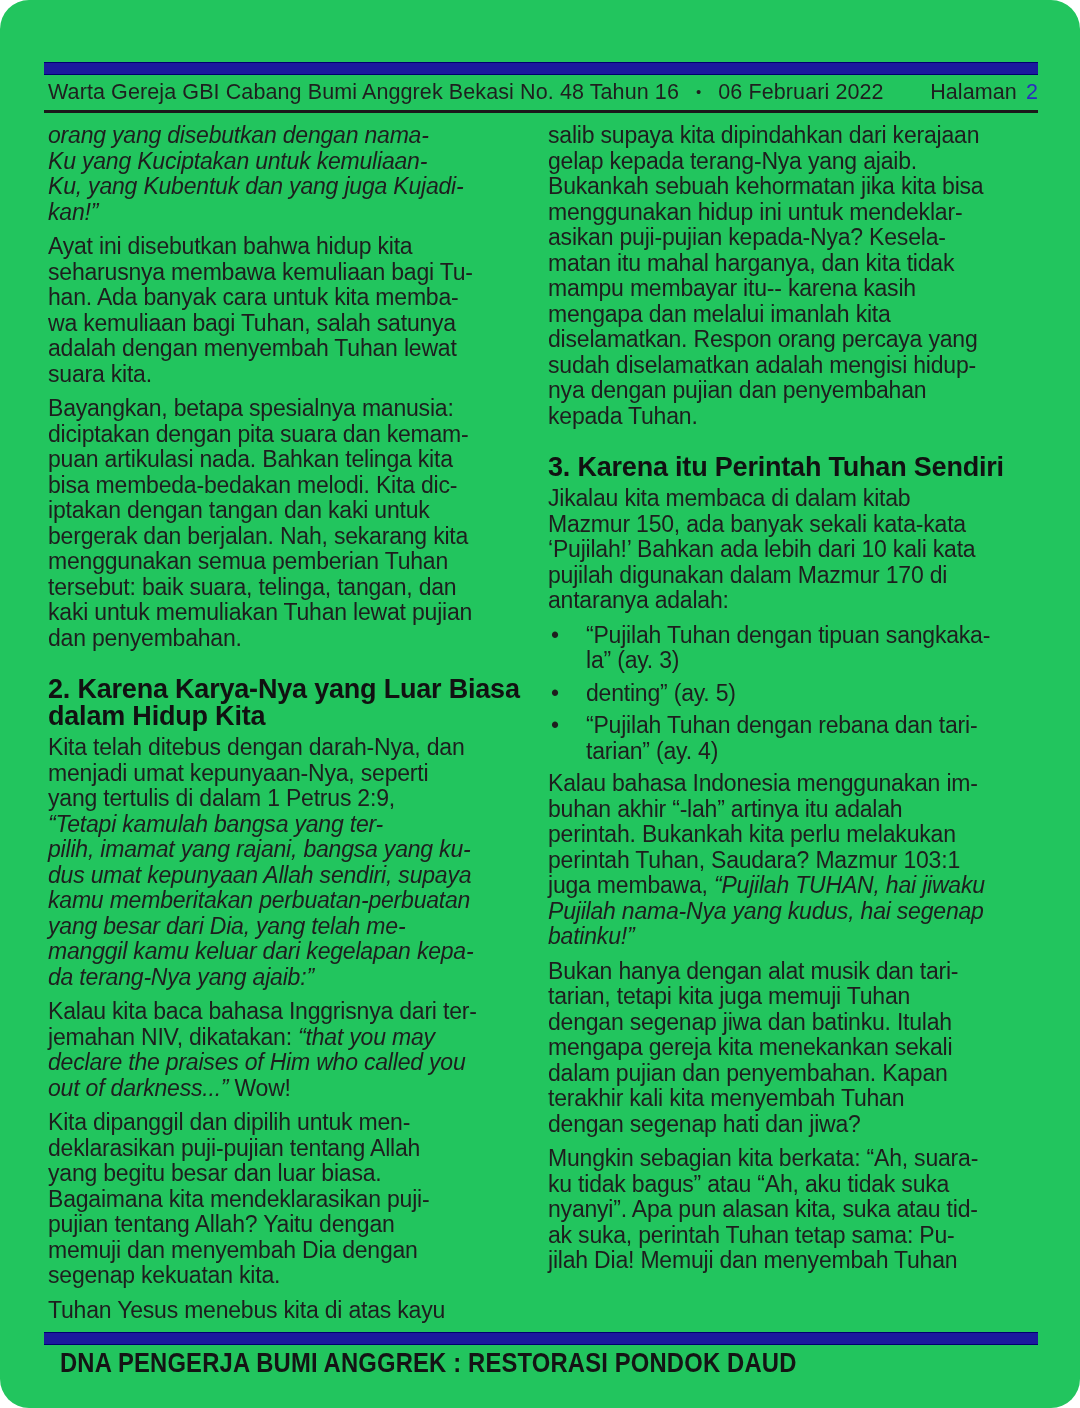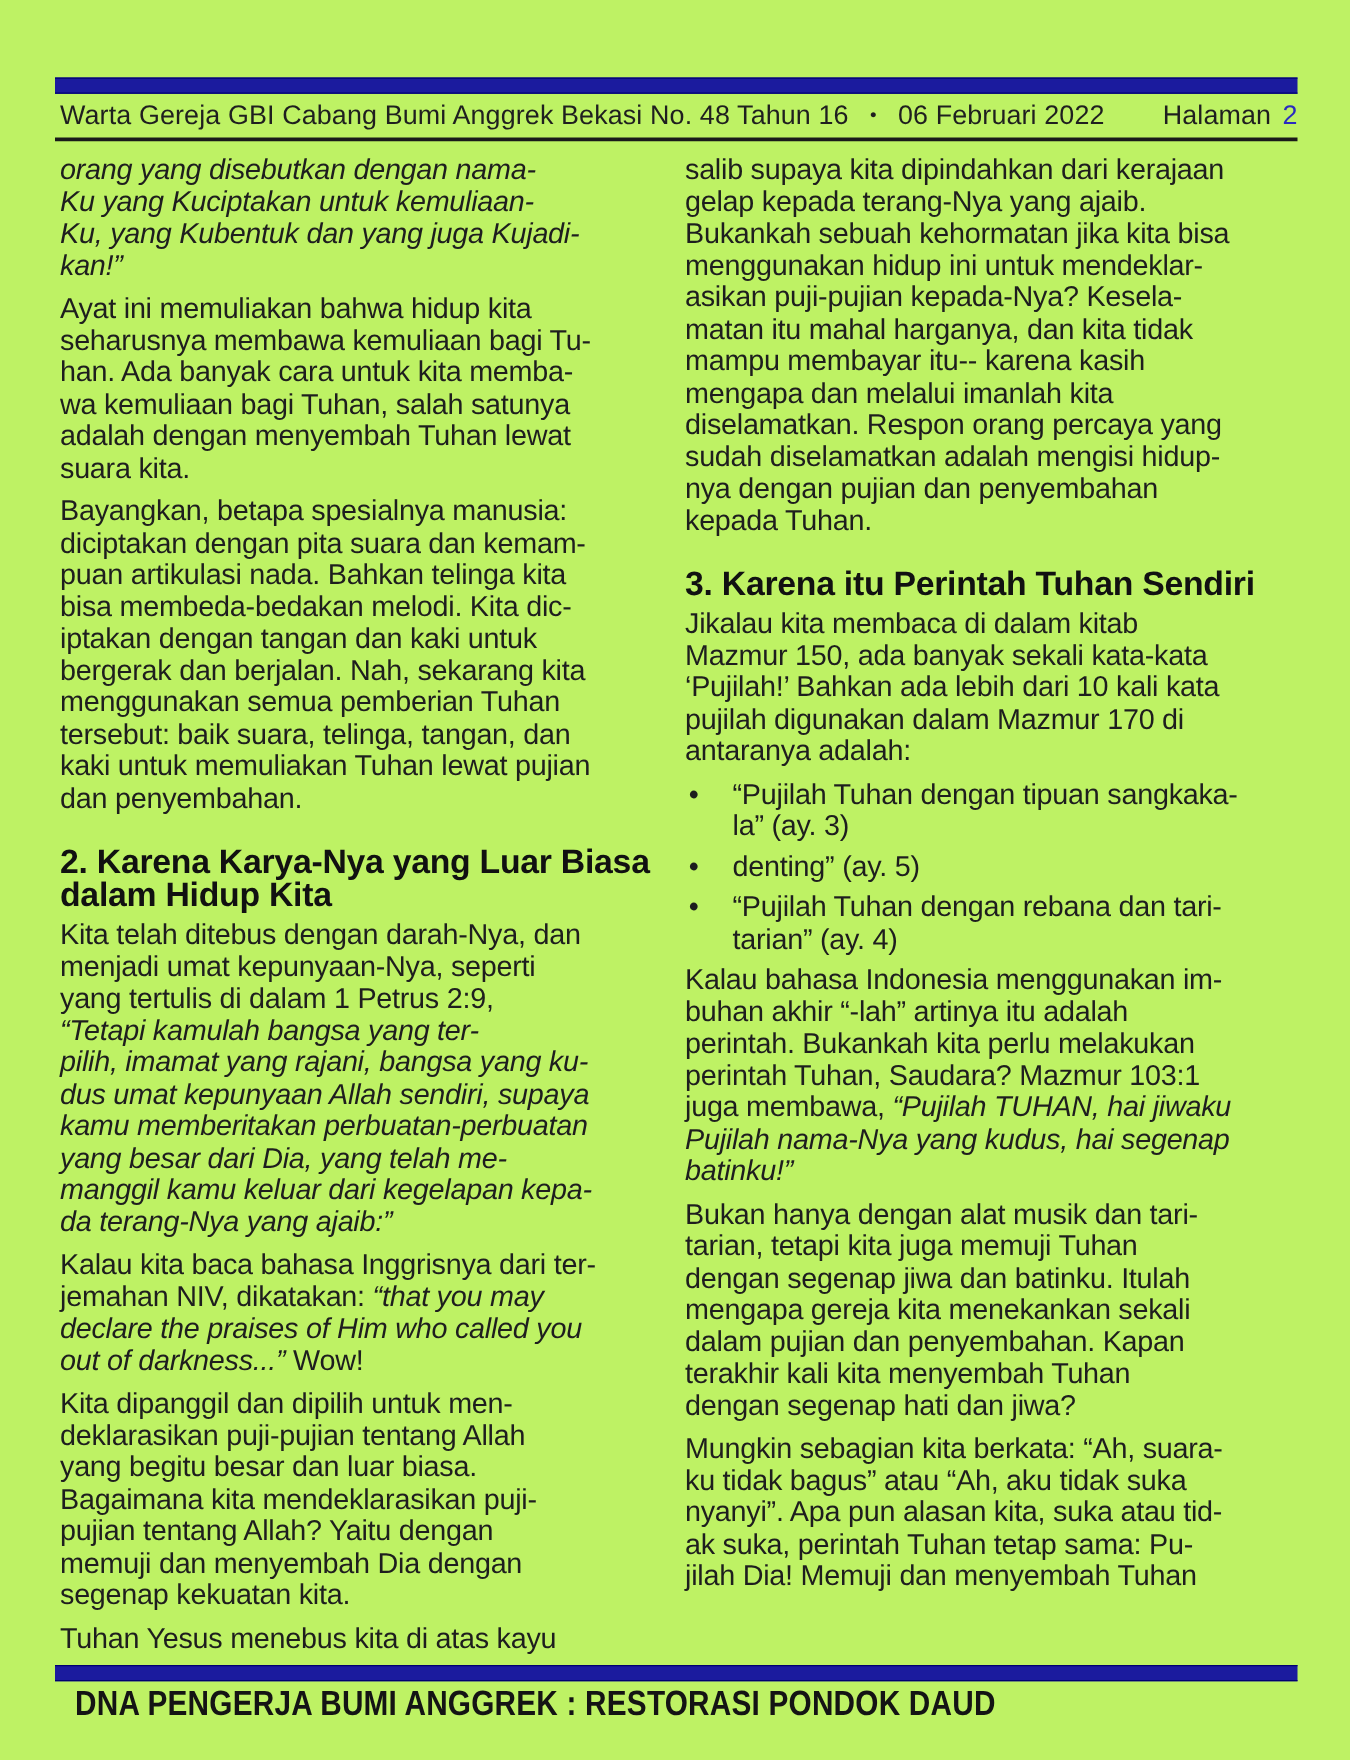--- a/index.html
+++ b/index.html
@@ -1,20 +1,20 @@
 <!DOCTYPE html>
 <html><head>
 <meta charset="utf-8">
 <style>
   * { margin:0; padding:0; box-sizing:border-box; }
   html,body { background:#ffffff; }
   body { font-family:"Liberation Sans", sans-serif; }
   .page {
     position:relative; width:1080px; height:1408px;
-    background:#bef264; margin:0 auto; overflow:hidden; color:#1d1d1d;
+    background:#22c55e; margin:0 auto; overflow:hidden; color:#1d1d1d;border-radius:29px;
   }
   .topbar, .footbar {
     position:absolute; left:44px; width:994px; height:13px;
     background:#1b1b9e; border-top:1px solid #000070; border-bottom:1px solid #000070;
   }
   .topbar { top:62px; }
   .footbar { top:1332px; }
   .header-row {
     position:absolute; left:48px; width:990px; top:80px;
     display:flex; align-items:baseline;
@@ -69,21 +69,21 @@
   <div class="header-rule"></div>
 
   <div class="col col-left">
       <div class="block p">
         <div class="line"><span class="i">orang yang disebutkan dengan nama-</span></div>
         <div class="line"><span class="i">Ku yang Kuciptakan untuk kemuliaan-</span></div>
         <div class="line"><span class="i">Ku, yang Kubentuk dan yang juga Kujadi-</span></div>
         <div class="line"><span class="i">kan!”</span></div>
       </div>
       <div class="block p">
-        <div class="line"><span>Ayat ini memuliakan bahwa hidup kita</span></div>
+        <div class="line"><span>Ayat ini disebutkan bahwa hidup kita</span></div>
         <div class="line"><span>seharusnya membawa kemuliaan bagi Tu-</span></div>
         <div class="line"><span>han. Ada banyak cara untuk kita memba-</span></div>
         <div class="line"><span>wa kemuliaan bagi Tuhan, salah satunya</span></div>
         <div class="line"><span>adalah dengan menyembah Tuhan lewat</span></div>
         <div class="line"><span>suara kita.</span></div>
       </div>
       <div class="block p">
         <div class="line"><span>Bayangkan, betapa spesialnya manusia:</span></div>
         <div class="line"><span>diciptakan dengan pita suara dan kemam-</span></div>
         <div class="line"><span>puan artikulasi nada. Bahkan telinga kita</span></div>

